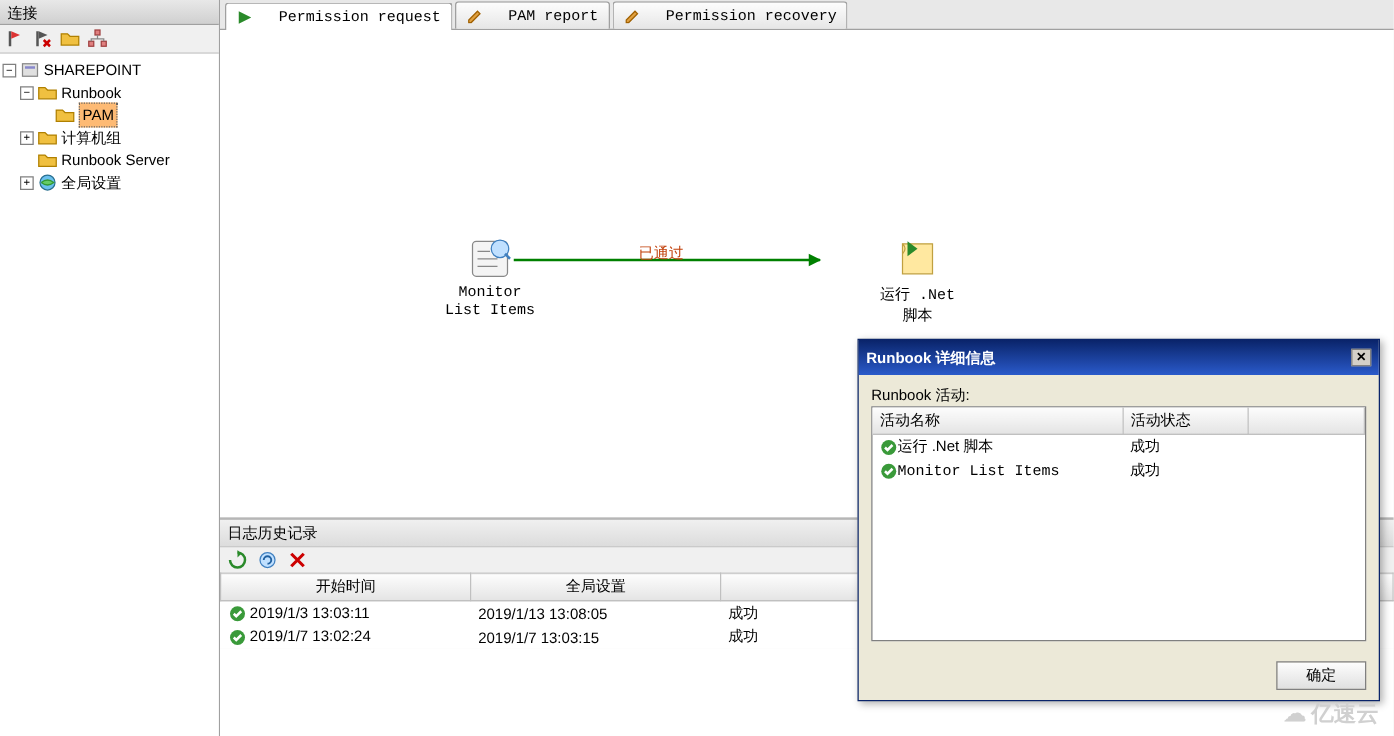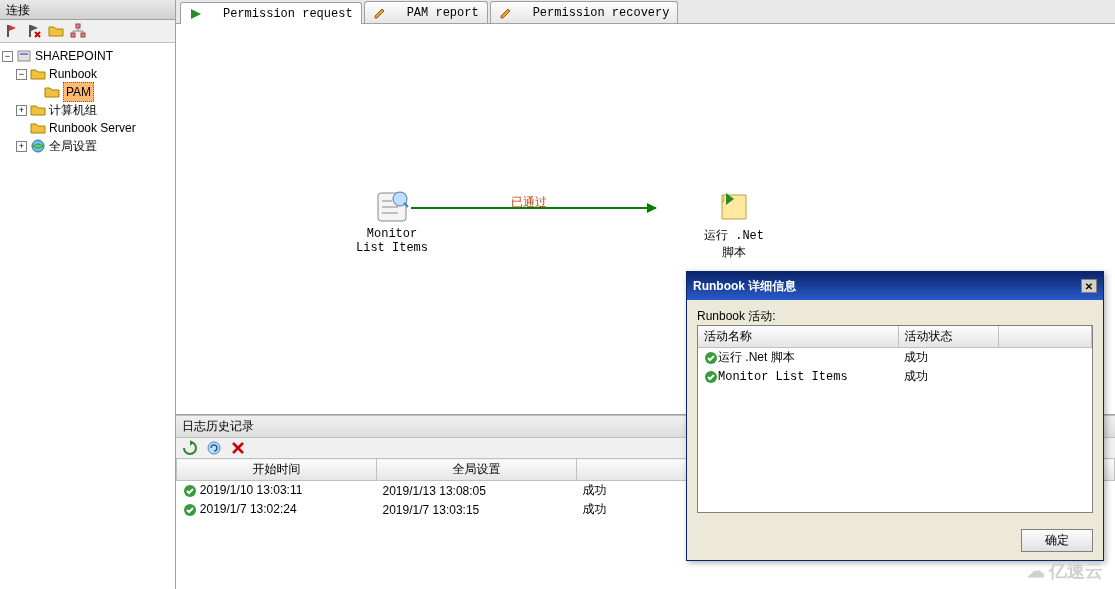--- a/index.html
+++ b/index.html
@@ -445,21 +445,21 @@
             <th style="width:200px">开始时间</th>
             <th style="width:200px">全局设置</th>
             <th>状态</th>
           </tr>
         </thead>
         <tbody>
           <tr>
             <td><span class="status-ok"><svg width="14" height="14">
                     <circle cx="7" cy="7" r="6" fill="#3a9a3a"></circle>
                     <path d="M4 7 L6 9 L10 5" stroke="#fff" stroke-width="2" fill="none"></path>
-                  </svg></span> <span>2019/1/10 13:03:11</span></td>
+                  </svg></span> <span>2019/1/3 13:03:11</span></td>
             <td>2019/1/13 13:08:05</td>
             <td>成功</td>
           </tr>
           <tr>
             <td><span class="status-ok"><svg width="14" height="14">
                     <circle cx="7" cy="7" r="6" fill="#3a9a3a"></circle>
                     <path d="M4 7 L6 9 L10 5" stroke="#fff" stroke-width="2" fill="none"></path>
                   </svg></span> <span>2019/1/7 13:02:24</span></td>
             <td>2019/1/7 13:03:15</td>
             <td>成功</td>

